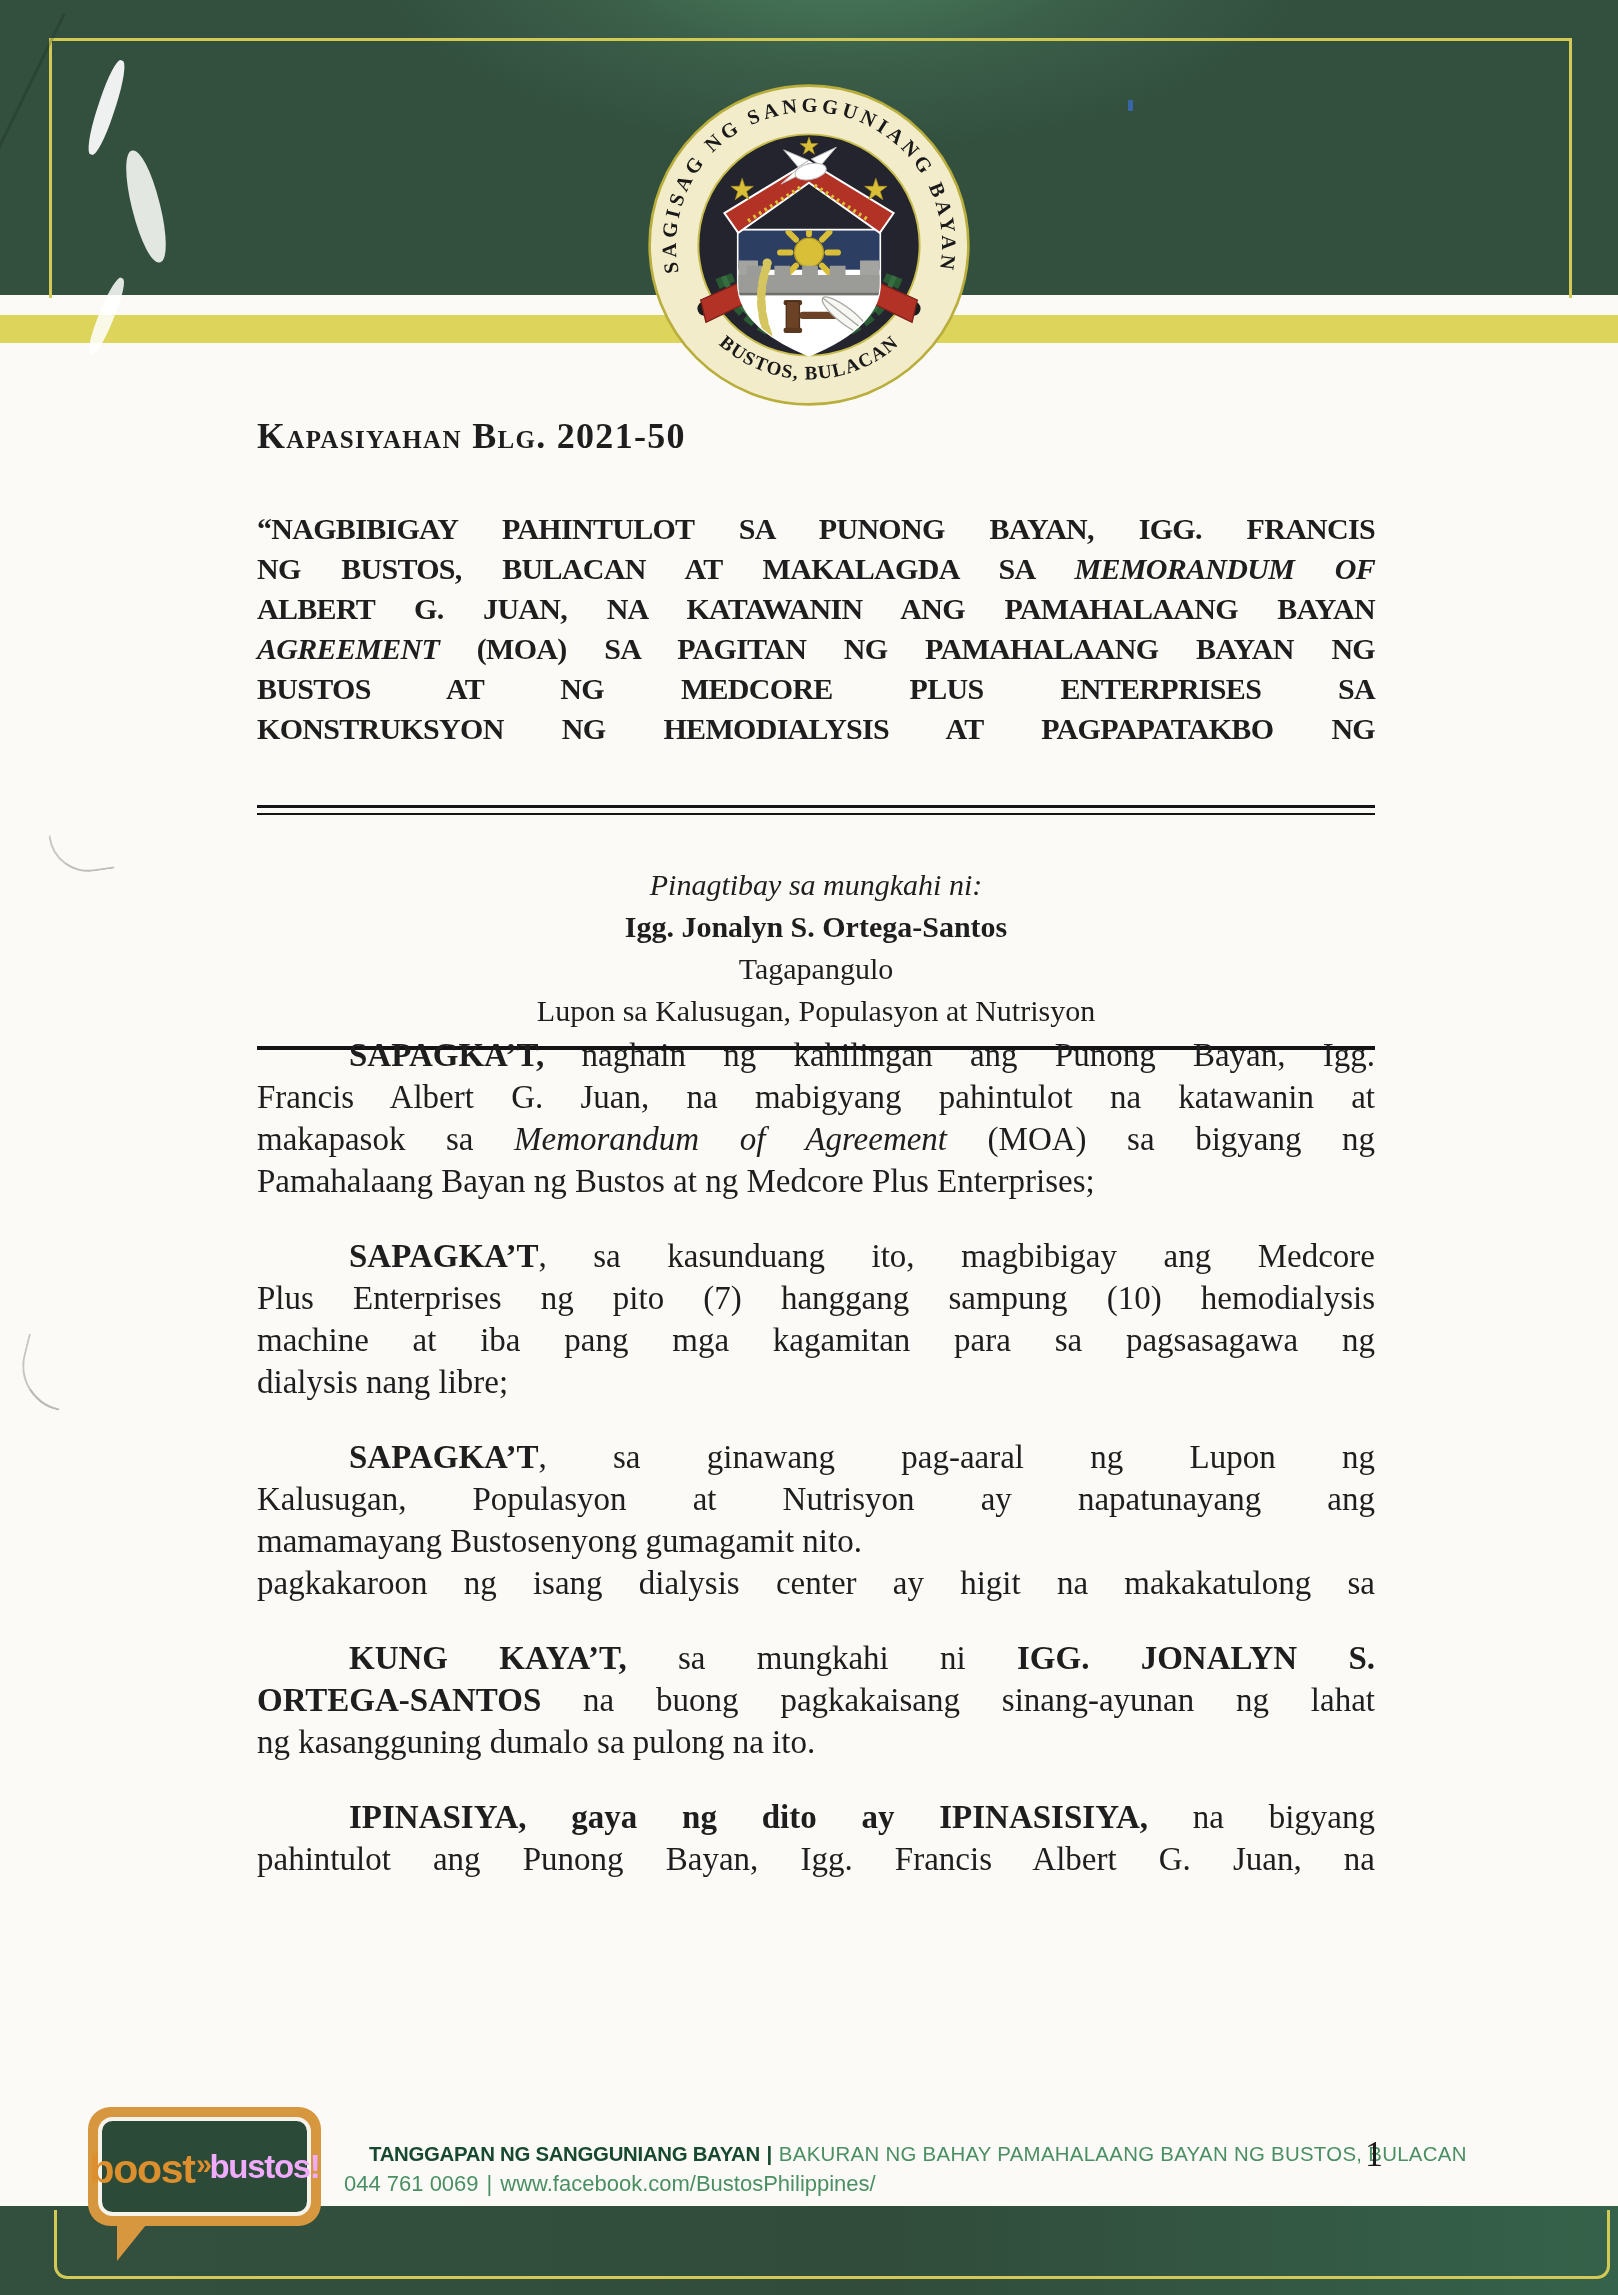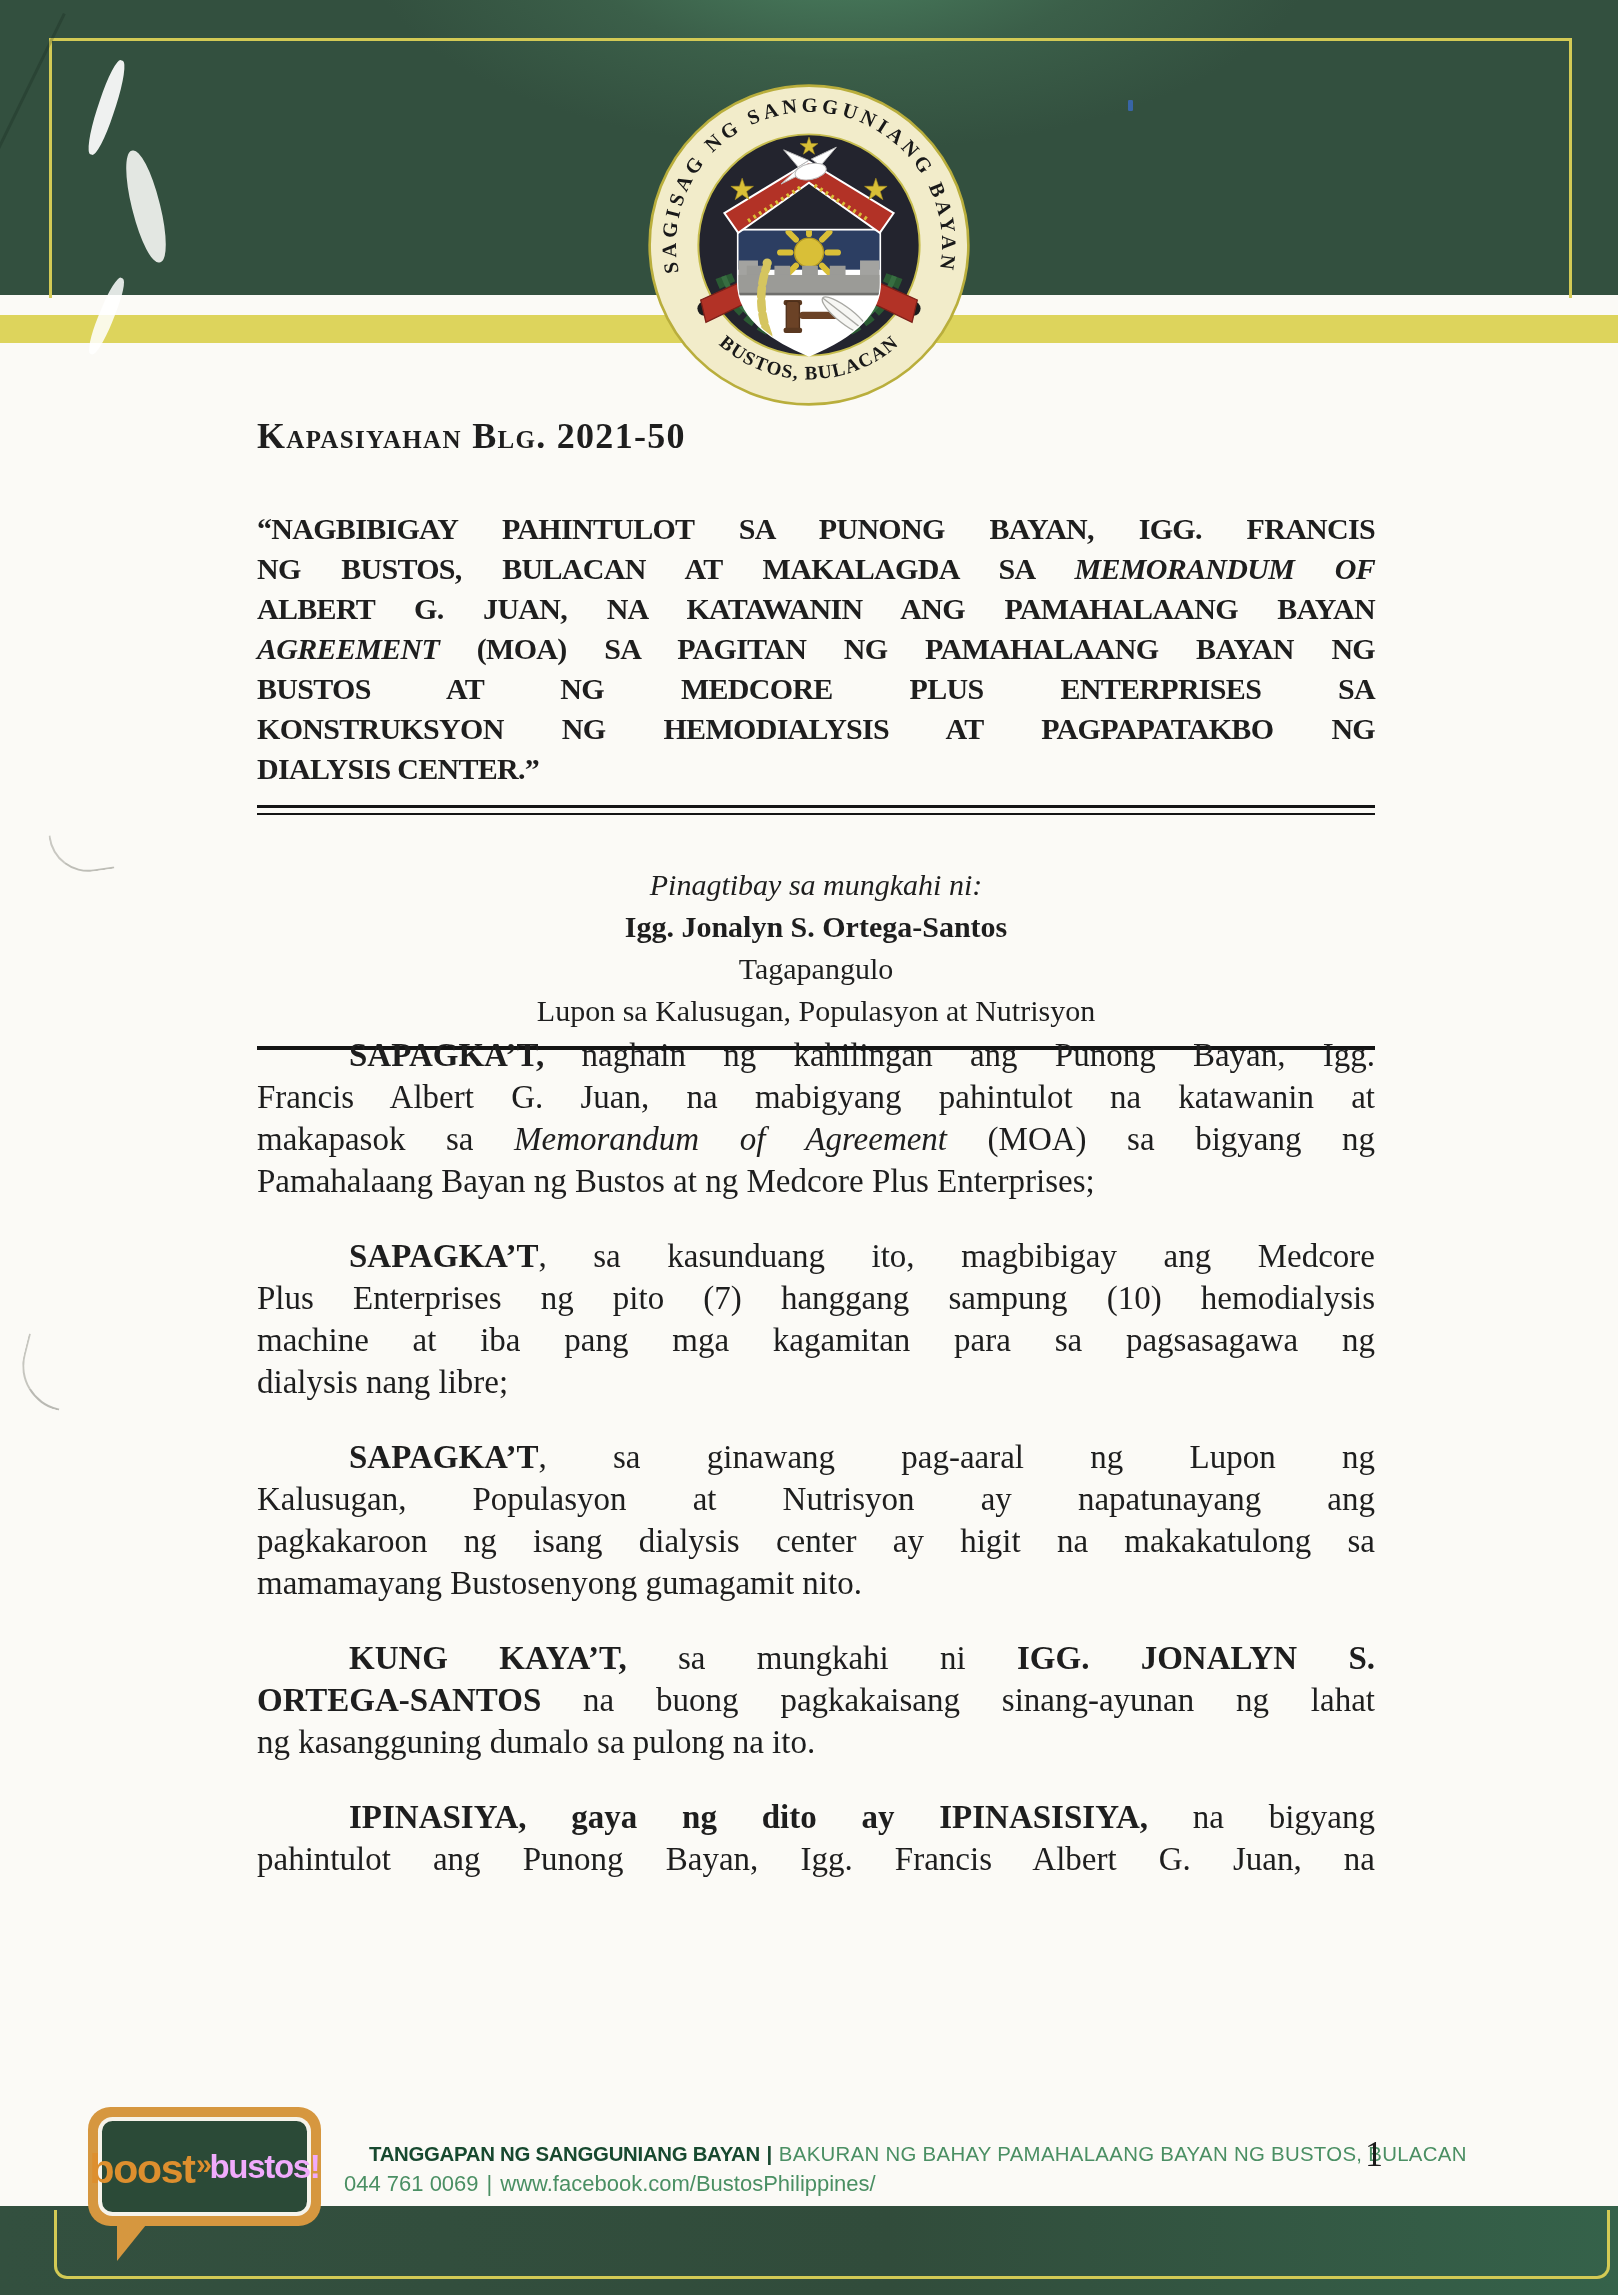--- a/index.html
+++ b/index.html
@@ -225,21 +225,20 @@
   <div class="content">
     <div class="doc-title">Kapasiyahan Blg. 2021-50</div>
 
     <div class="subject">
         <div class="tline"><span>“NAGBIBIGAY PAHINTULOT SA PUNONG BAYAN, IGG. FRANCIS</span></div>
         <div class="tline"><span>NG BUSTOS, BULACAN AT MAKALAGDA SA </span><span class="i">MEMORANDUM OF</span></div>
         <div class="tline"><span>ALBERT G. JUAN, NA KATAWANIN ANG PAMAHALAANG BAYAN</span></div>
         <div class="tline"><span class="i">AGREEMENT</span><span> (MOA) SA PAGITAN NG PAMAHALAANG BAYAN NG</span></div>
         <div class="tline"><span>BUSTOS AT NG MEDCORE PLUS ENTERPRISES SA</span></div>
         <div class="tline"><span>KONSTRUKSYON NG HEMODIALYSIS AT PAGPAPATAKBO NG</span></div>
-        <div class="tline last"><span>DIALYSIS CENTER.”</span></div>
       </div>
 
     <div class="rule-double"></div>
 
     <div class="proposer">
       <div class="intro">Pinagtibay sa mungkahi ni:</div>
       <div class="name">Igg. Jonalyn S. Ortega-Santos</div>
       <div class="position">Tagapangulo</div>
       <div class="committee">Lupon sa Kalusugan, Populasyon at Nutrisyon</div>
     </div>
@@ -255,22 +254,22 @@
         </div>
         <div class="paragraph">
           <div class="tline indent"><span class="b">SAPAGKA’T</span><span>, sa kasunduang ito, magbibigay ang Medcore</span></div>
           <div class="tline"><span>Plus Enterprises ng pito (7) hanggang sampung (10) hemodialysis</span></div>
           <div class="tline"><span>machine at iba pang mga kagamitan para sa pagsasagawa ng</span></div>
           <div class="tline last"><span>dialysis nang libre;</span></div>
         </div>
         <div class="paragraph">
           <div class="tline indent"><span class="b">SAPAGKA’T</span><span>, sa ginawang pag-aaral ng Lupon ng</span></div>
           <div class="tline"><span>Kalusugan, Populasyon at Nutrisyon ay napatunayang ang</span></div>
+          <div class="tline last"><span>mamamayang Bustosenyong gumagamit nito.</span></div>
           <div class="tline"><span>pagkakaroon ng isang dialysis center ay higit na makakatulong sa</span></div>
-          <div class="tline last"><span>mamamayang Bustosenyong gumagamit nito.</span></div>
         </div>
         <div class="paragraph">
           <div class="tline indent"><span class="b">KUNG KAYA’T,</span><span> sa mungkahi ni </span><span class="b">IGG. JONALYN S.</span></div>
           <div class="tline"><span class="b">ORTEGA-SANTOS</span><span> na buong pagkakaisang sinang-ayunan ng lahat</span></div>
           <div class="tline last"><span>ng kasangguning dumalo sa pulong na ito.</span></div>
         </div>
         <div class="paragraph">
           <div class="tline indent"><span class="b">IPINASIYA, gaya ng dito ay IPINASISIYA,</span><span> na bigyang</span></div>
           <div class="tline"><span>pahintulot ang Punong Bayan, Igg. Francis Albert G. Juan, na</span></div>
         </div>

